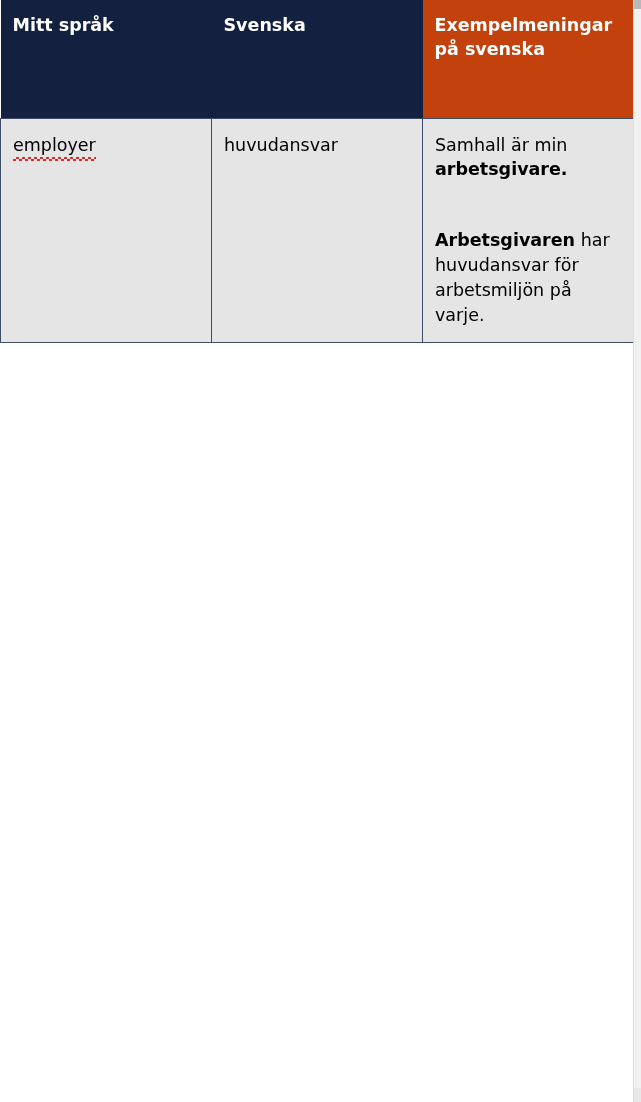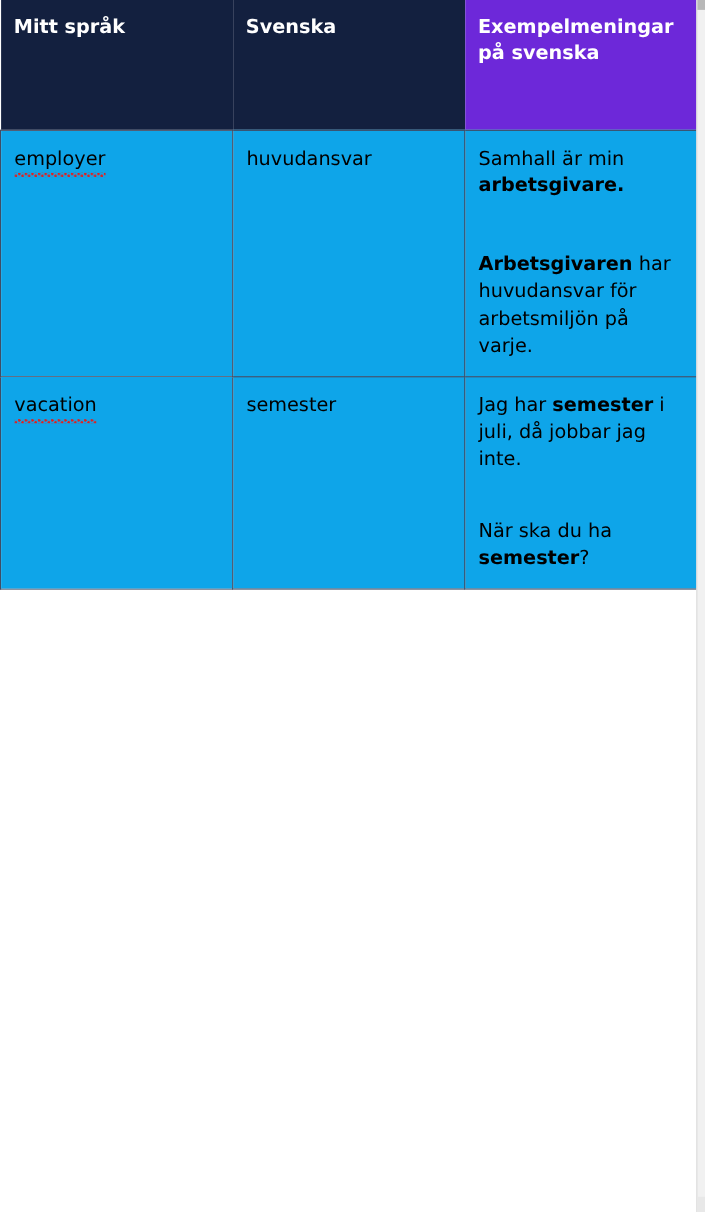--- a/index.html
+++ b/index.html
@@ -40,31 +40,31 @@
     vertical-align: top;
     font-size: 17.5px;
     font-weight: bold;
     line-height: 1.35;
     padding: 14px 12px 10px 12px;
     border: none;
     height: 118px;
     box-sizing: border-box;
   }
   thead th.col3 {
-    background: #6d28d9;
+    background: #c2410c;
   }
 
   tbody td {
     border: 1px solid #3f4d66;
     vertical-align: top;
     font-size: 17.5px;
     line-height: 1.42;
     color: #000000;
     padding: 14px 12px 14px 12px;
-    background: #0ea5e9;
+    background: #e5e5e5;
     box-sizing: border-box;
   }
 
   td.term {
     position: relative;
   }
 
   
   .squiggle {
     position: relative;
@@ -148,35 +148,20 @@
             <span>Samhall är min </span><b>arbetsgivare.</b><span></span>
           </div>
           <div class="sent-gap"></div>
           <div class="sent-block">
             <span></span><b>Arbetsgivaren</b><span> har huvudansvar för arbetsmiljön på varje.</span>
           </div>
         </td>
       </tr>
 
 
-      <tr>
-        <td class="term">
-          <span class="squiggle">vacation</span>
-        </td>
-        <td>semester</td>
-        <td>
-          <div class="sent-block">
-            <span>Jag har </span><b>semester</b><span> i juli, då jobbar jag inte.</span>
-          </div>
-          <div class="sent-gap-sm"></div>
-          <div class="sent-block">
-            <span>När ska du ha </span><b>semester</b><span>?</span>
-          </div>
-        </td>
-      </tr>
 
     </tbody>
   </table>
 
   <div class="scrollbar">
     <div class="thumb"></div>
   </div>
   <div class="scroll-corner"></div>
 
 </div>

